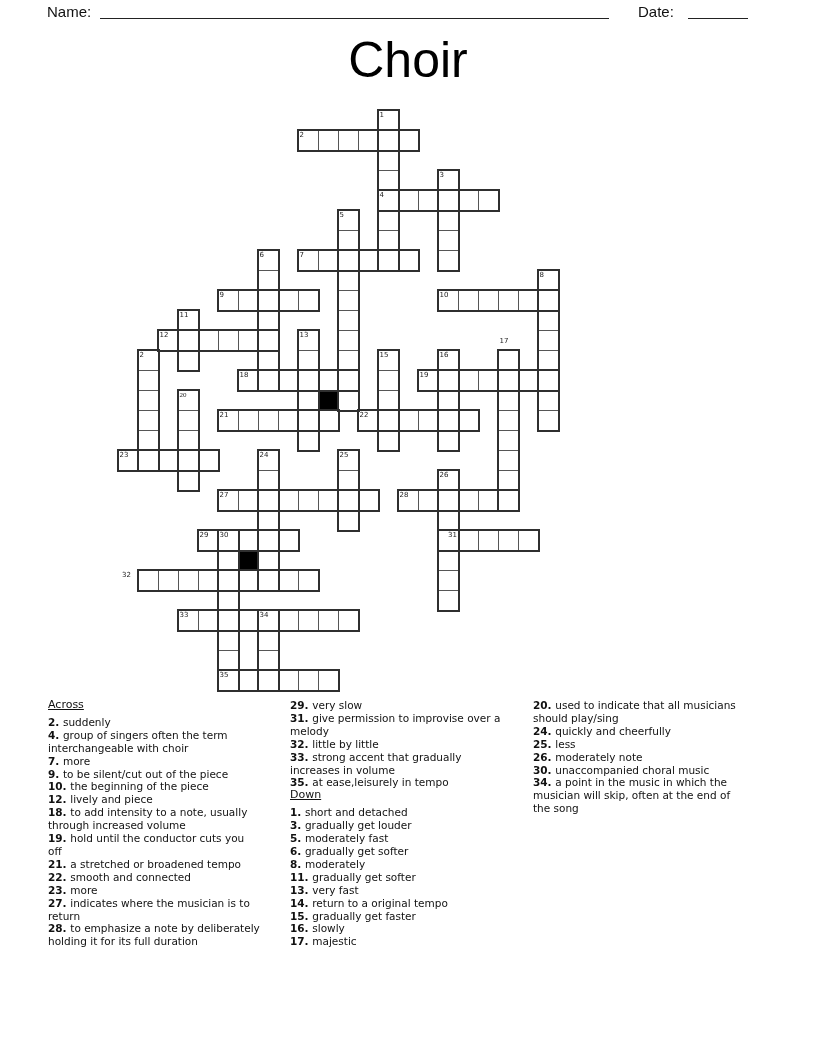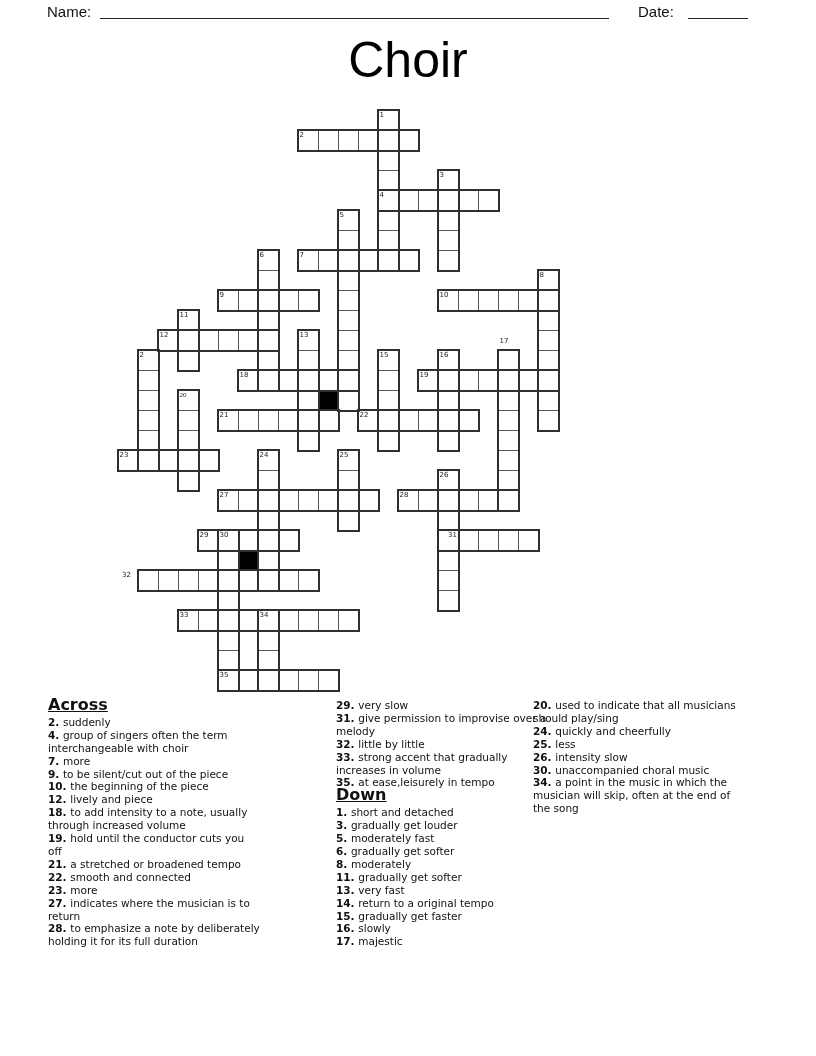--- a/index.html
+++ b/index.html
@@ -23,21 +23,21 @@
         border:1px solid #565656;background:#fff;z-index:1;}
   .cell.black{background:#000;border-color:#000;z-index:2;}
   .word-outline{position:absolute;box-sizing:border-box;border:2px solid #2f2f2f;
                 z-index:3;pointer-events:none;background:transparent;}
   .cellnum{position:absolute;font-size:7px;line-height:7px;color:#222;
            z-index:4;pointer-events:none;font-family:"DejaVu Sans",sans-serif;}
 
   
   .clue-col{position:absolute;top:699px;width:240px;font-size:10.5px;
             line-height:12.9px;color:#111;}
-  .clue-header{font-weight:bold;text-decoration:underline;font-size:16px;
+  .clue-header{font-weight:normal;text-decoration:underline;font-size:11px;
                margin-bottom:4px;}
   .clue{margin:0;}
   .cnum{font-weight:bold;}
   .ctext{white-space:pre-line;}
 </style>
 </head>
 <body>
 
 <div class="page">
 
@@ -324,21 +324,21 @@
       <div class="clue"><span class="cnum">19. </span><span class="ctext">hold until the conductor cuts you
 off</span></div>
       <div class="clue"><span class="cnum">21. </span><span class="ctext">a stretched or broadened tempo</span></div>
       <div class="clue"><span class="cnum">22. </span><span class="ctext">smooth and connected</span></div>
       <div class="clue"><span class="cnum">23. </span><span class="ctext">more</span></div>
       <div class="clue"><span class="cnum">27. </span><span class="ctext">indicates where the musician is to
 return</span></div>
       <div class="clue"><span class="cnum">28. </span><span class="ctext">to emphasize a note by deliberately
 holding it for its full duration</span></div>
     </div>
-  <div class="clue-col" style="left:290px;margin-left:46px;">
+  <div class="clue-col" style="left:290px;">
       <div class="clue"><span class="cnum">29. </span><span class="ctext">very slow</span></div>
       <div class="clue"><span class="cnum">31. </span><span class="ctext">give permission to improvise over a
 melody</span></div>
       <div class="clue"><span class="cnum">32. </span><span class="ctext">little by little</span></div>
       <div class="clue"><span class="cnum">33. </span><span class="ctext">strong accent that gradually
 increases in volume</span></div>
       <div class="clue"><span class="cnum">35. </span><span class="ctext">at ease,leisurely in tempo</span></div>
       <div class="clue-header">Down</div>
       <div class="clue"><span class="cnum">1. </span><span class="ctext">short and detached</span></div>
       <div class="clue"><span class="cnum">3. </span><span class="ctext">gradually get louder</span></div>
@@ -350,20 +350,20 @@
       <div class="clue"><span class="cnum">14. </span><span class="ctext">return to a original tempo</span></div>
       <div class="clue"><span class="cnum">15. </span><span class="ctext">gradually get faster</span></div>
       <div class="clue"><span class="cnum">16. </span><span class="ctext">slowly</span></div>
       <div class="clue"><span class="cnum">17. </span><span class="ctext">majestic</span></div>
     </div>
   <div class="clue-col" style="left:533px;">
       <div class="clue"><span class="cnum">20. </span><span class="ctext">used to indicate that all musicians
 should play/sing</span></div>
       <div class="clue"><span class="cnum">24. </span><span class="ctext">quickly and cheerfully</span></div>
       <div class="clue"><span class="cnum">25. </span><span class="ctext">less</span></div>
-      <div class="clue"><span class="cnum">26. </span><span class="ctext">intensity slow</span></div>
+      <div class="clue"><span class="cnum">26. </span><span class="ctext">moderately note</span></div>
       <div class="clue"><span class="cnum">30. </span><span class="ctext">unaccompanied choral music</span></div>
       <div class="clue"><span class="cnum">34. </span><span class="ctext">a point in the music in which the
 musician will skip, often at the end of
 the song</span></div>
     </div>
 
 </div>
 
 </body></html>

